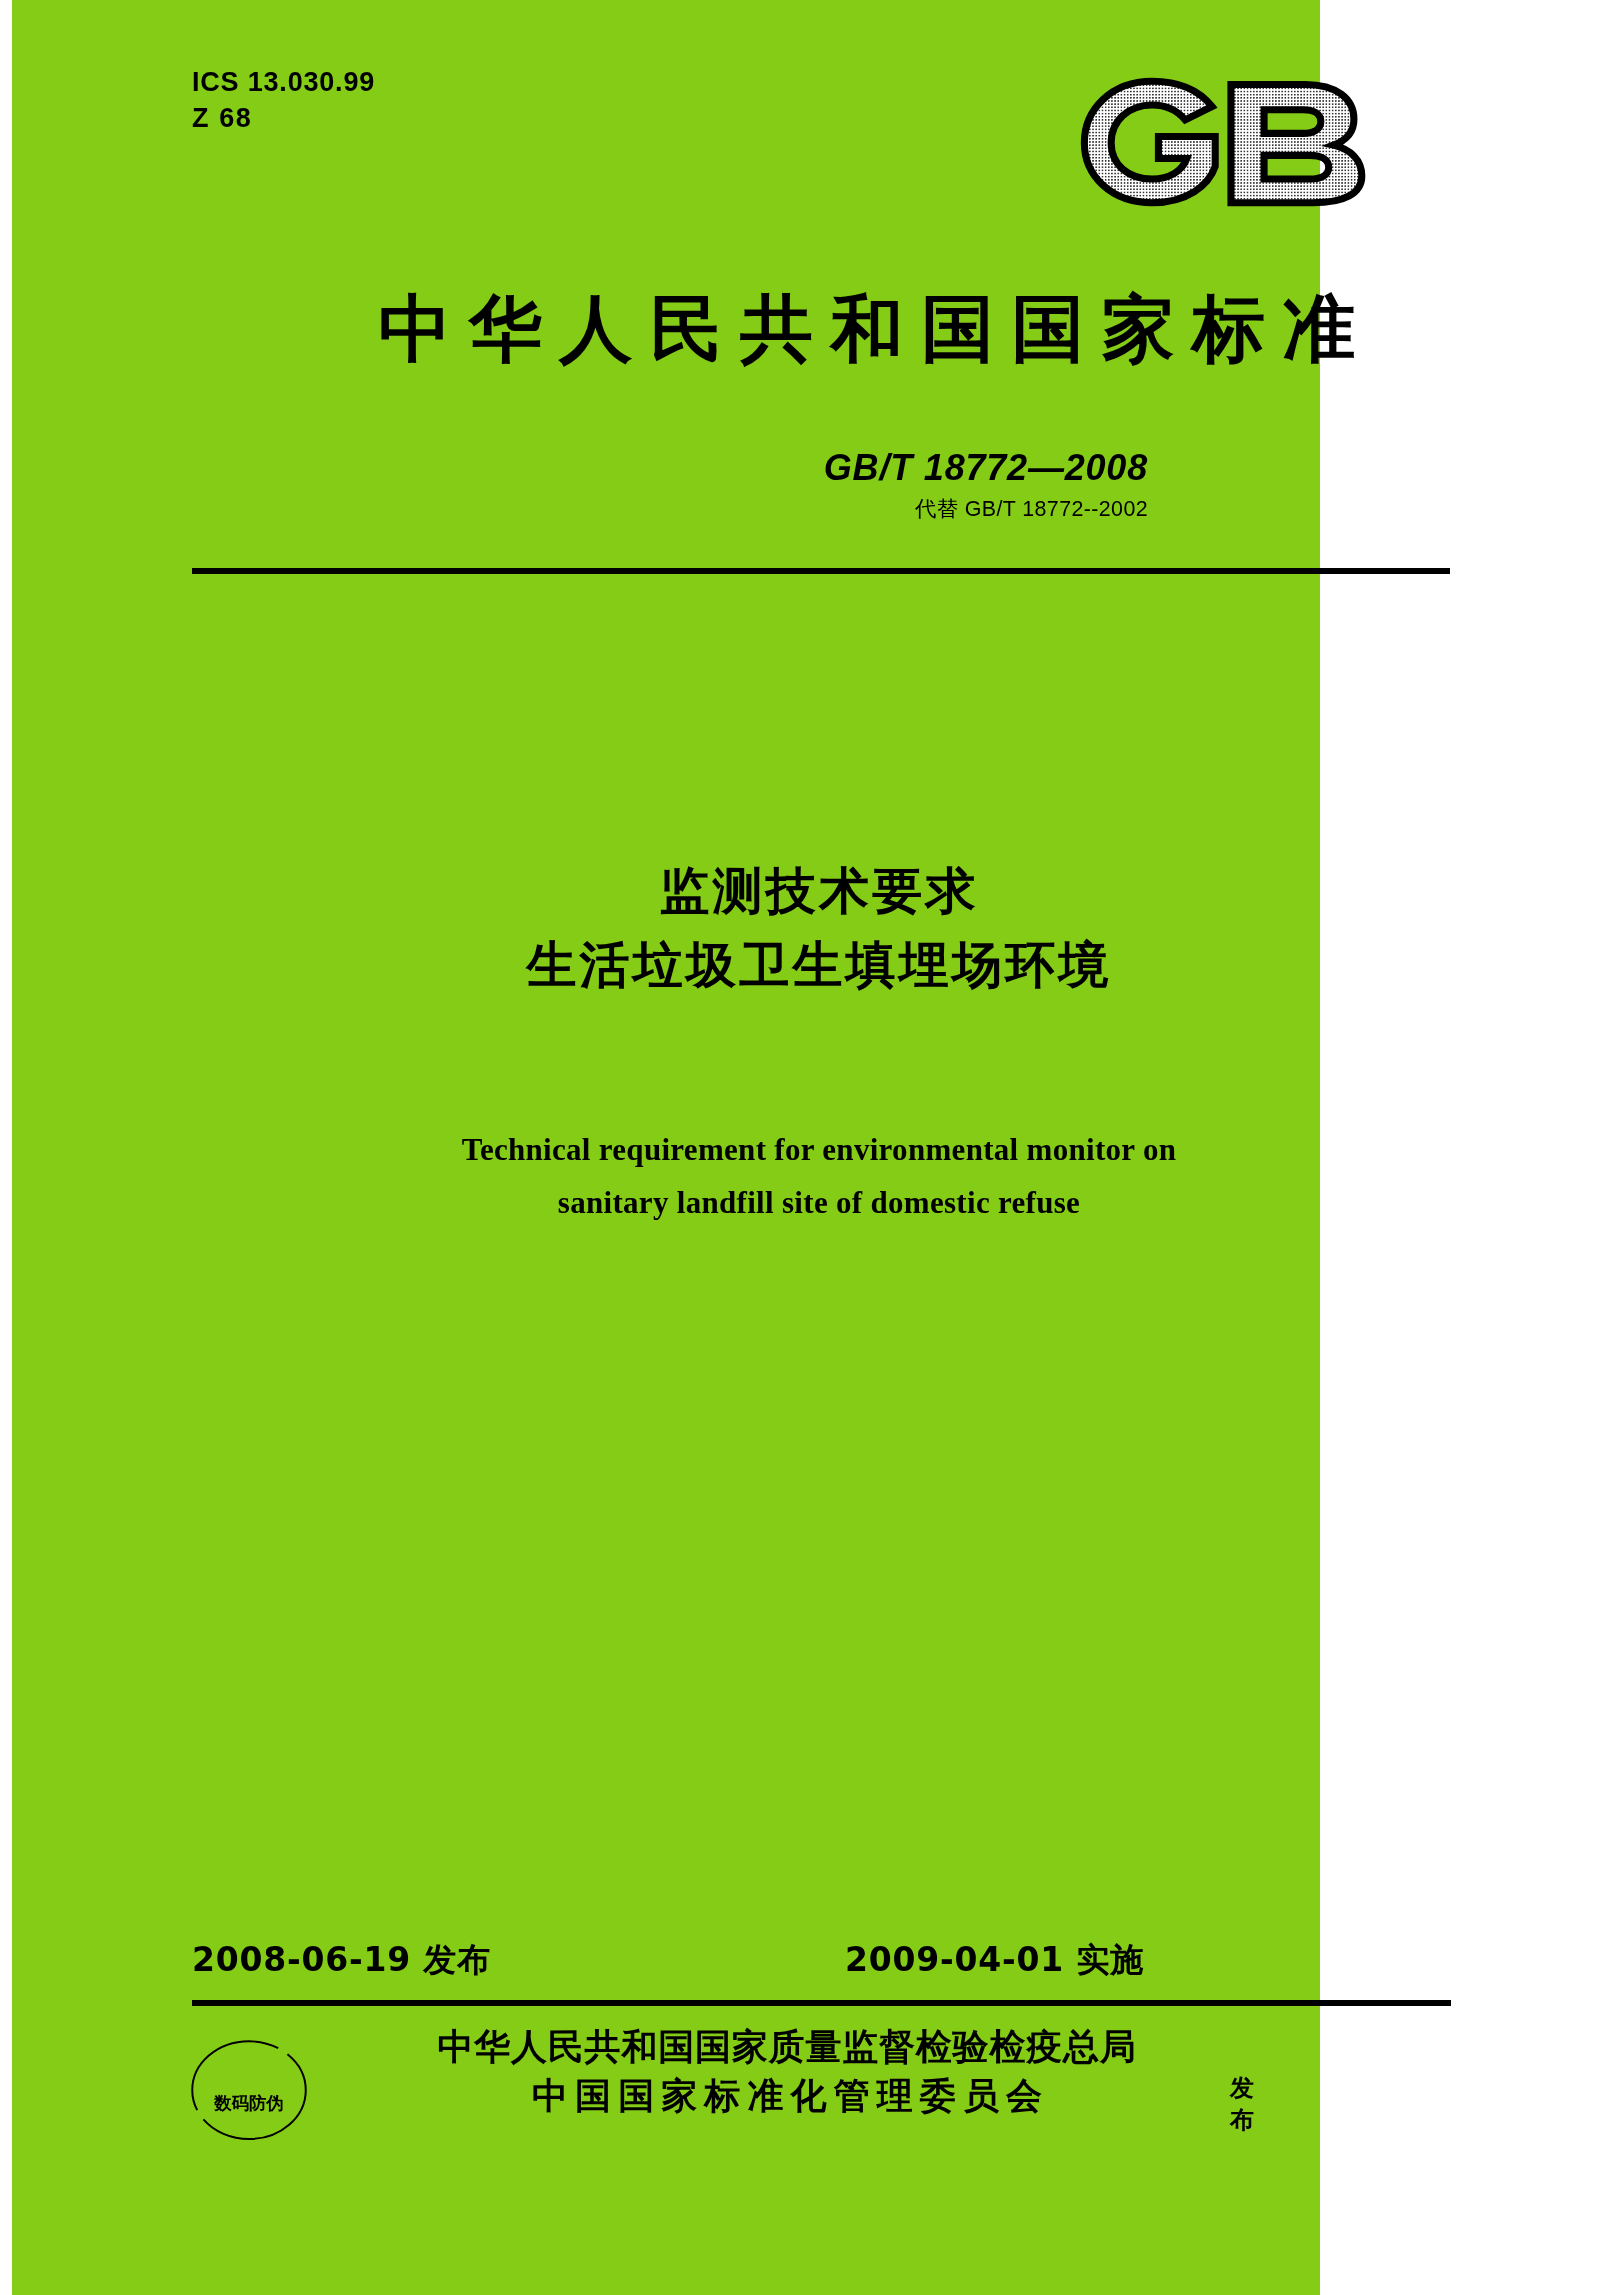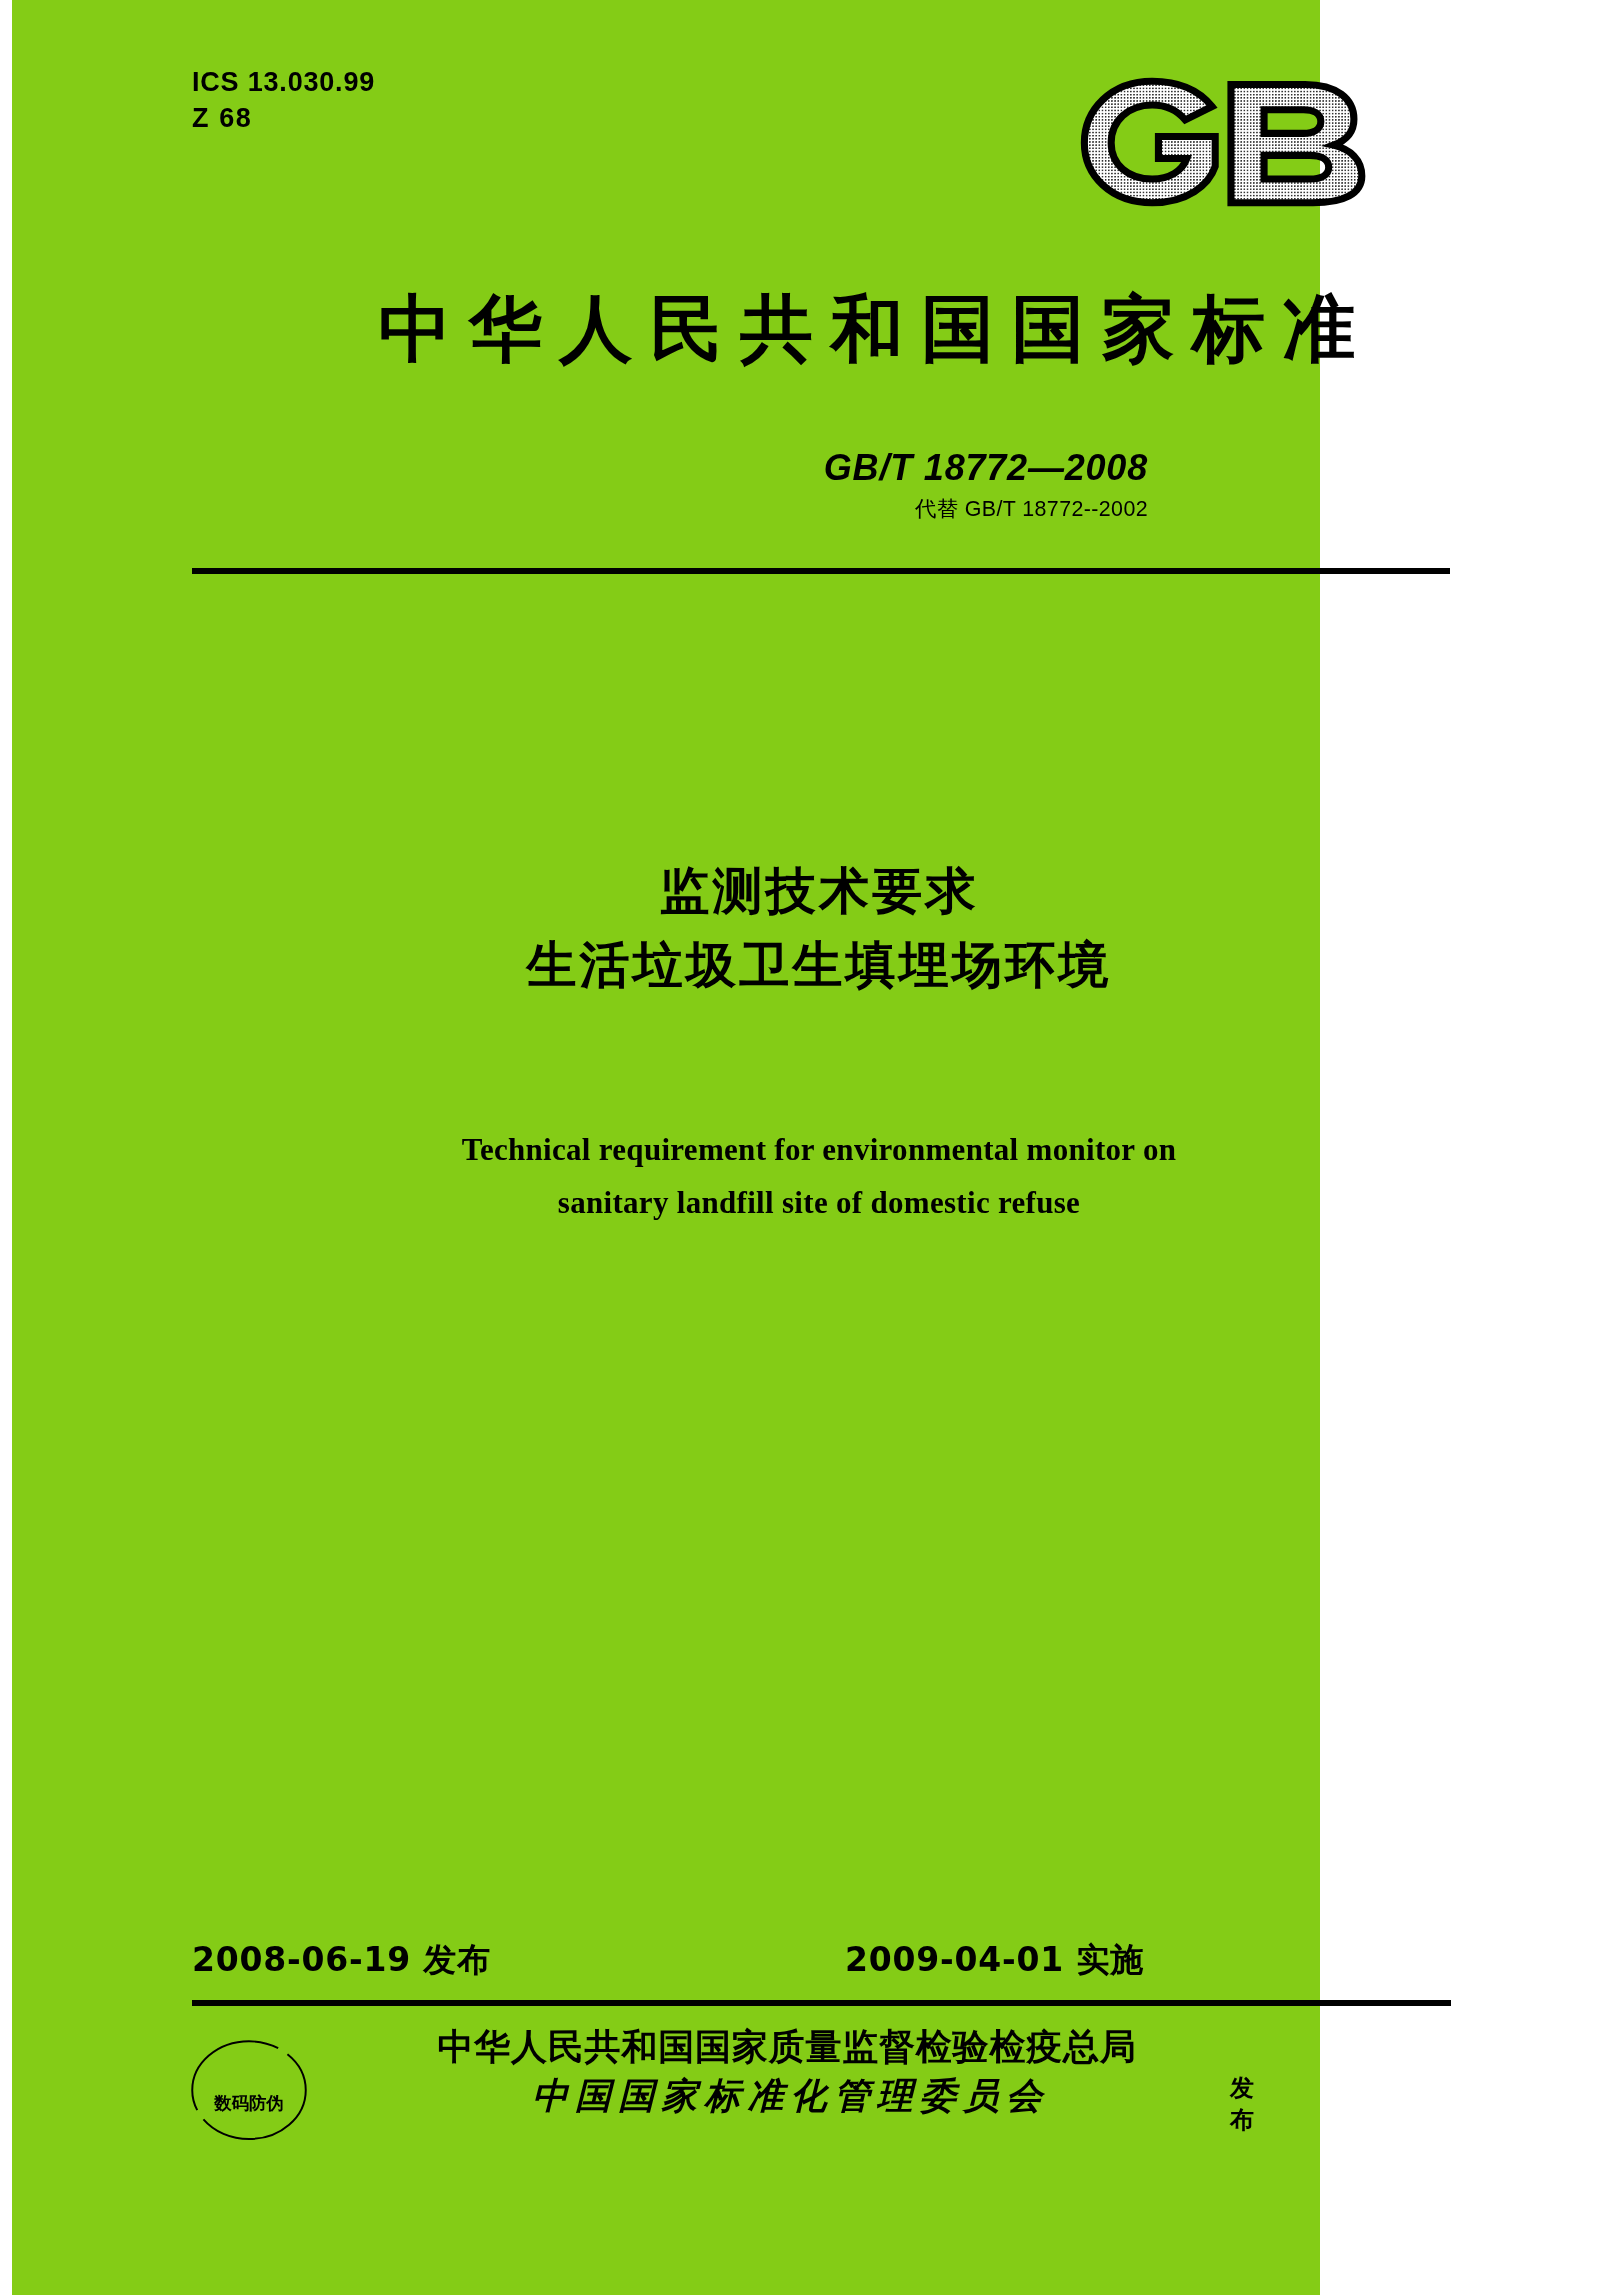--- a/index.html
+++ b/index.html
@@ -160,21 +160,21 @@
     left: 348px;
     top: 2023px;
     width: 854px;
     text-align: center;
     font-family: "DejaVu Sans", sans-serif;
     font-weight: bold;
     font-size: 36px;
     line-height: 1.36;
   }
   .issuer-line { display: block; letter-spacing: 0.8px; }
-  .issuer-line.spread { letter-spacing: 7.1px; text-indent: 7.1px; font-style: italic; }
+  .issuer-line.spread { letter-spacing: 7.1px; text-indent: 7.1px; }
 
   .publish-word {
     position: absolute;
     left: 1218px;
     top: 2072px;
     font-family: Liberation Mono, monospace;
     font-weight: bold;
     font-size: 24px;
     letter-spacing: 11px;
   }

